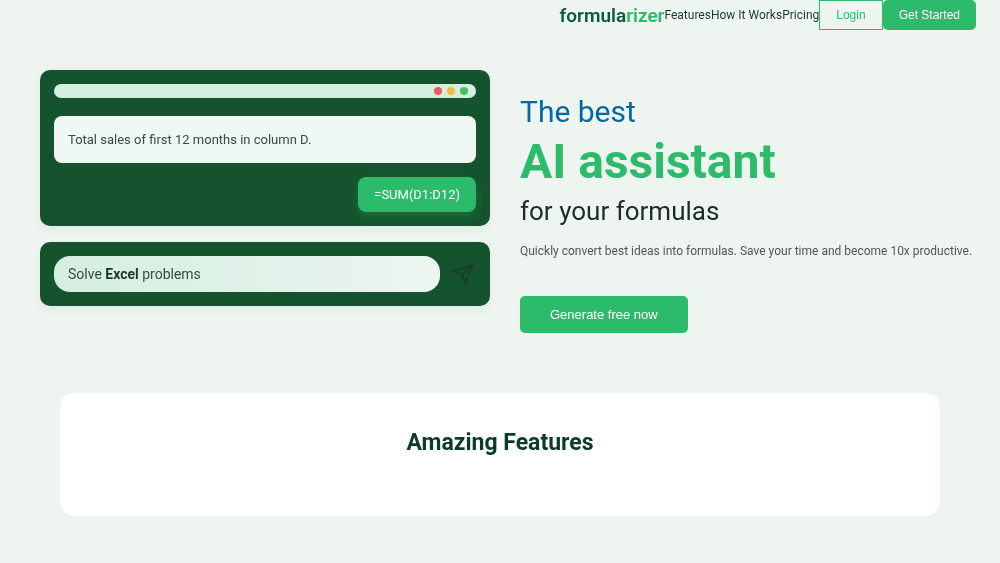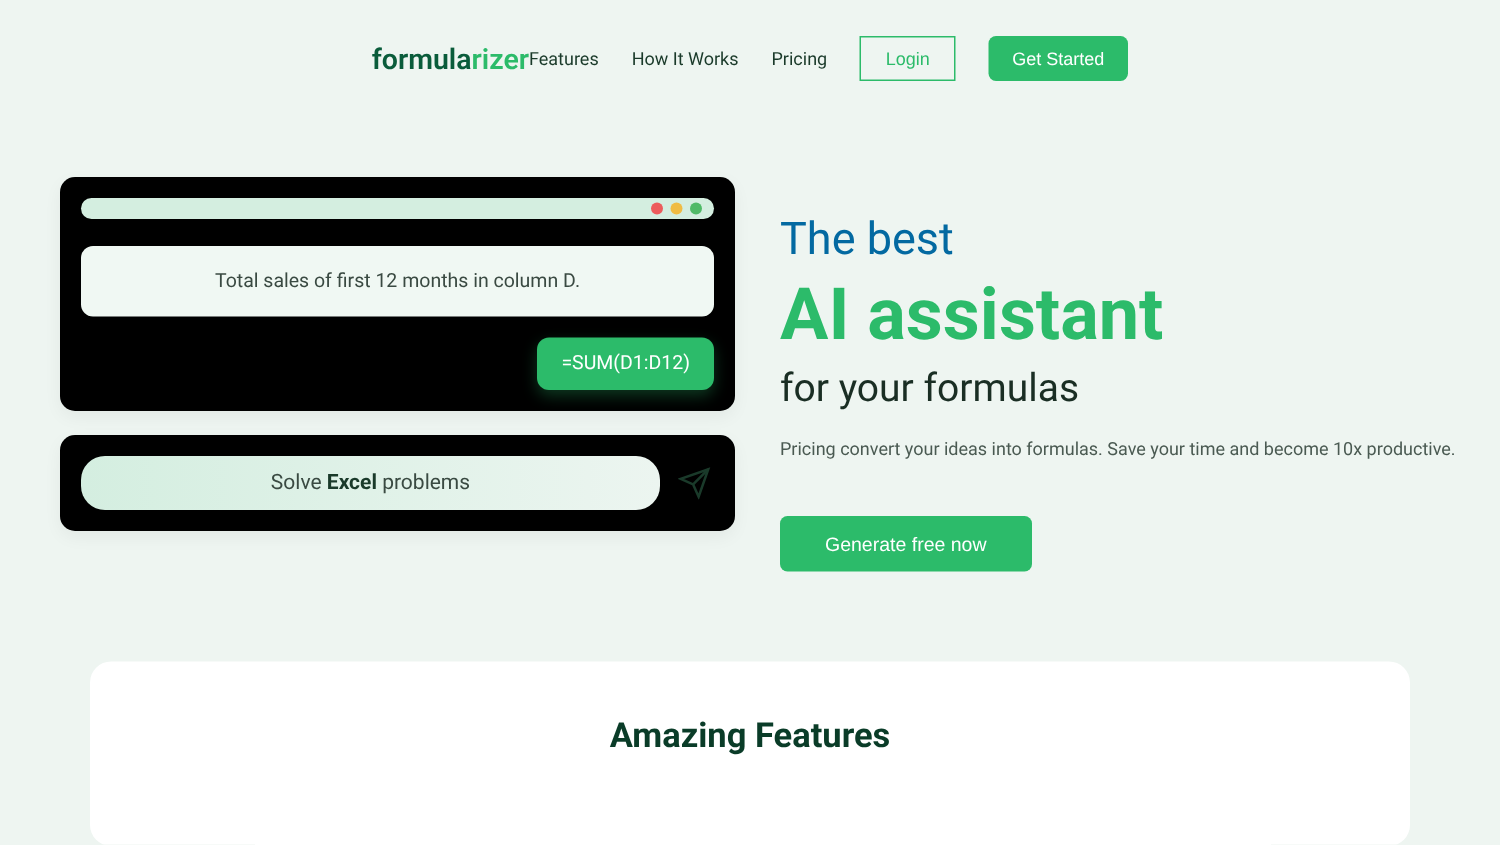--- a/index.html
+++ b/index.html
@@ -9,38 +9,37 @@
     }
     body {
       font-family: -apple-system, BlinkMacSystemFont, 'Segoe UI', Roboto, Arial, sans-serif;
       background: #eef5f1;
       width: 1000px;
       height: 563px;
       overflow: hidden;
     }
     .header {
       display: flex;
-      justify-content: center;
-      align-items: center;
-      padding: 24px 24px;
+      justify-content: flex-end;
+      align-items: center;
+      padding: 0 24px;
     }
     .logo {
       font-size: 19px;
       font-weight: 600;
     }
     .logo-formula {
       color: #0a5c3b;
     }
     .logo-rizer {
       color: #2cbb6a;
     }
     .nav {
       display: flex;
       align-items: center;
-      gap: 22px;
     }
     .nav-link {
       font-size: 12px;
       color: #1a3a2a;
       cursor: pointer;
     }
     .btn-login {
       border: 1px solid #2cbb6a;
       background: transparent;
       color: #2cbb6a;
@@ -60,26 +59,25 @@
     }
     .hero {
       display: flex;
       padding: 40px 24px 20px 40px;
       gap: 30px;
     }
     .hero-left {
       flex: 0 0 450px;
     }
     .card {
-      background: #000000;
+      background: #14532d;
       border-radius: 10px;
       padding: 14px;
       box-shadow: 0 4px 12px rgba(0,0,0,0.05);
       margin-bottom: 16px;
-      text-align: center;
     }
     .window-bar {
       background: #d4eee0;
       height: 14px;
       border-radius: 7px;
       margin-bottom: 18px;
       display: flex;
       justify-content: flex-end;
       align-items: center;
       padding-right: 8px;
@@ -225,20 +223,20 @@
           <path d="M22 2L11 13"></path>
           <path d="M22 2L15 22L11 13L2 9L22 2Z"></path>
         </svg>
       </div>
     </div>
   </div>
   <div class="hero-right">
     <div class="hero-title-line1">The best</div>
     <div class="hero-title-ai">AI assistant</div>
     <div class="hero-title-line3">for your formulas</div>
-    <div class="hero-subtitle">Pricing convert your ideas into formulas. Save your time and become 10x productive.</div>
+    <div class="hero-subtitle">Quickly convert best ideas into formulas. Save your time and become 10x productive.</div>
     <button class="btn-generate">Generate free now</button>
   </div>
 </section>
 
 <section class="features-section">
   <h2 class="features-title">Amazing Features</h2>
 </section>
 
 </body></html>

